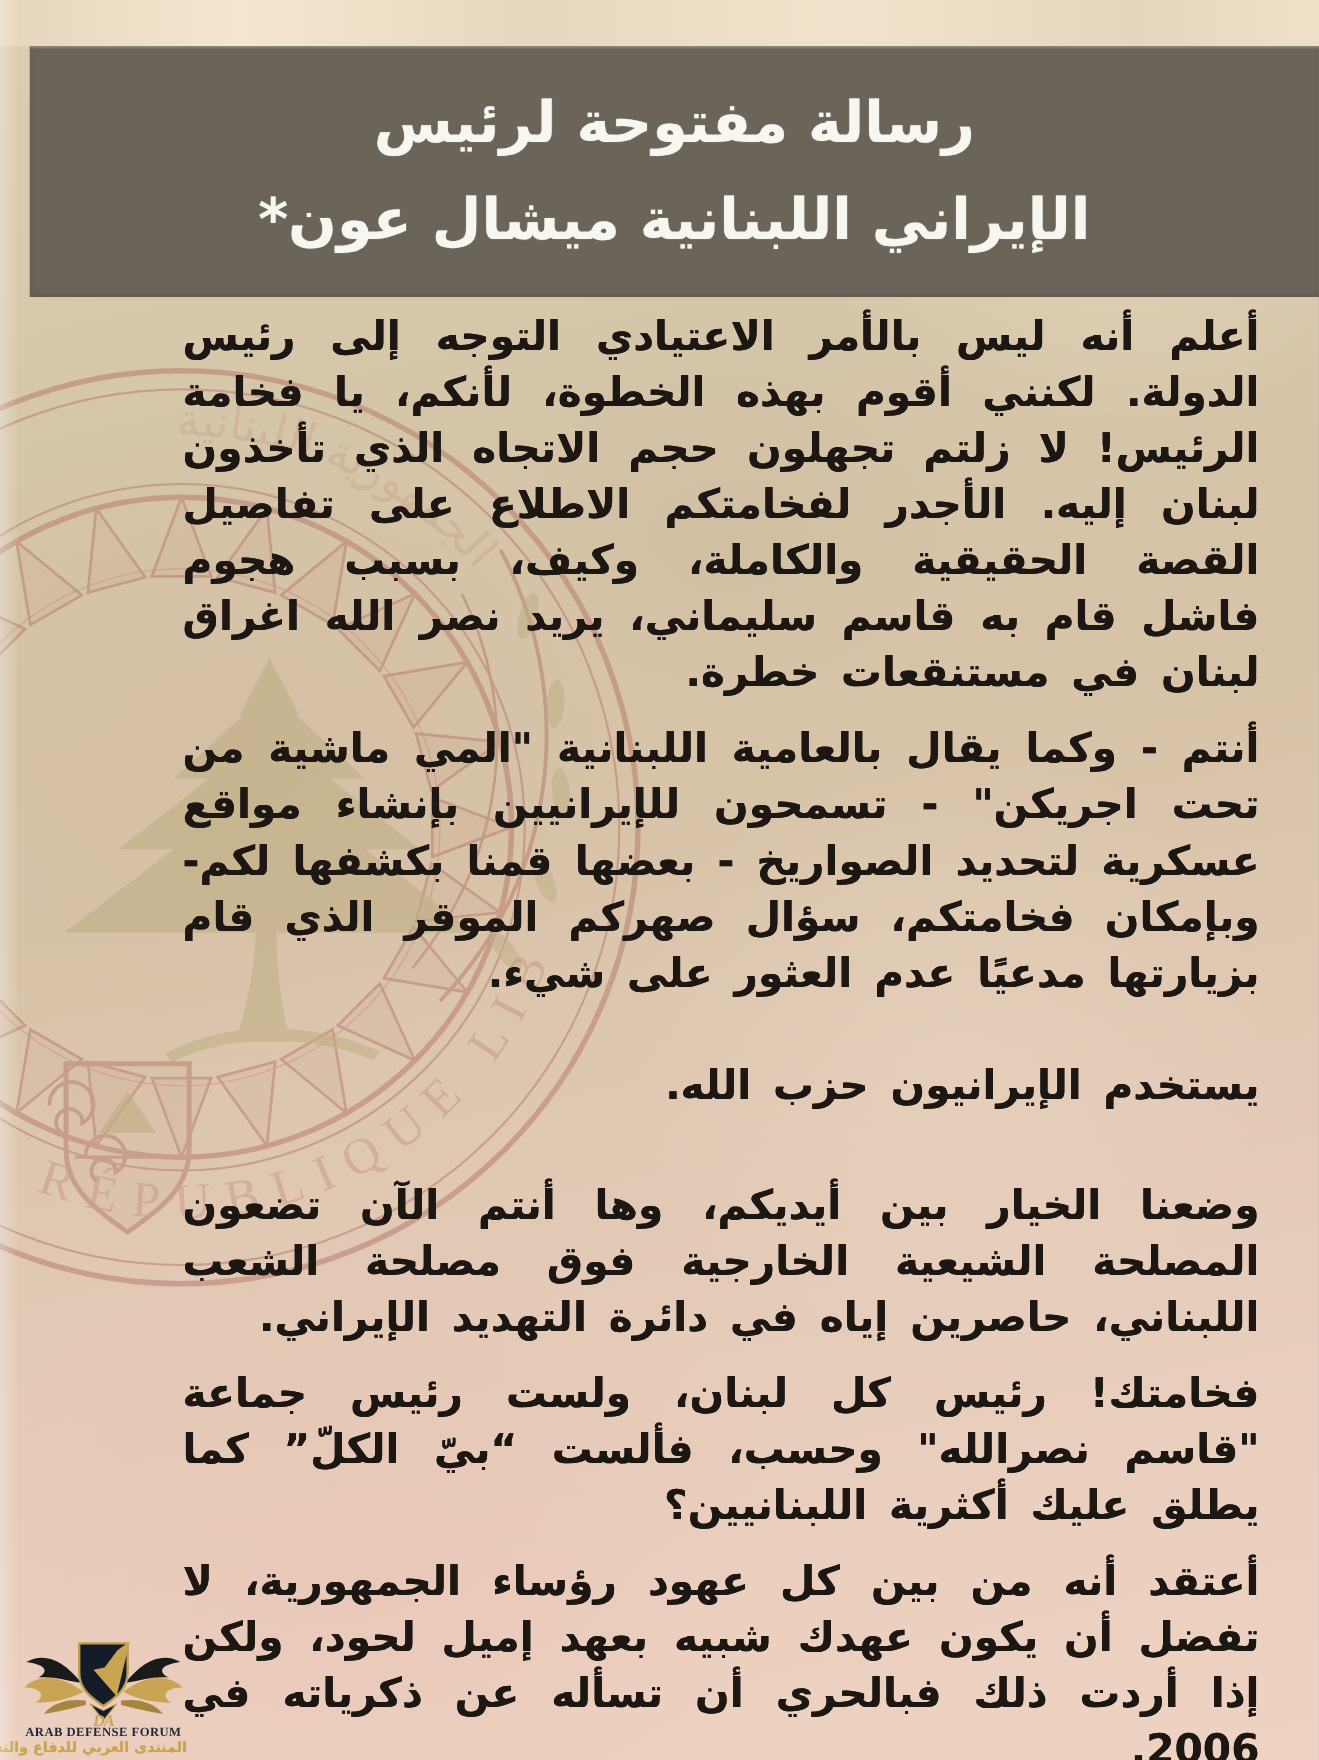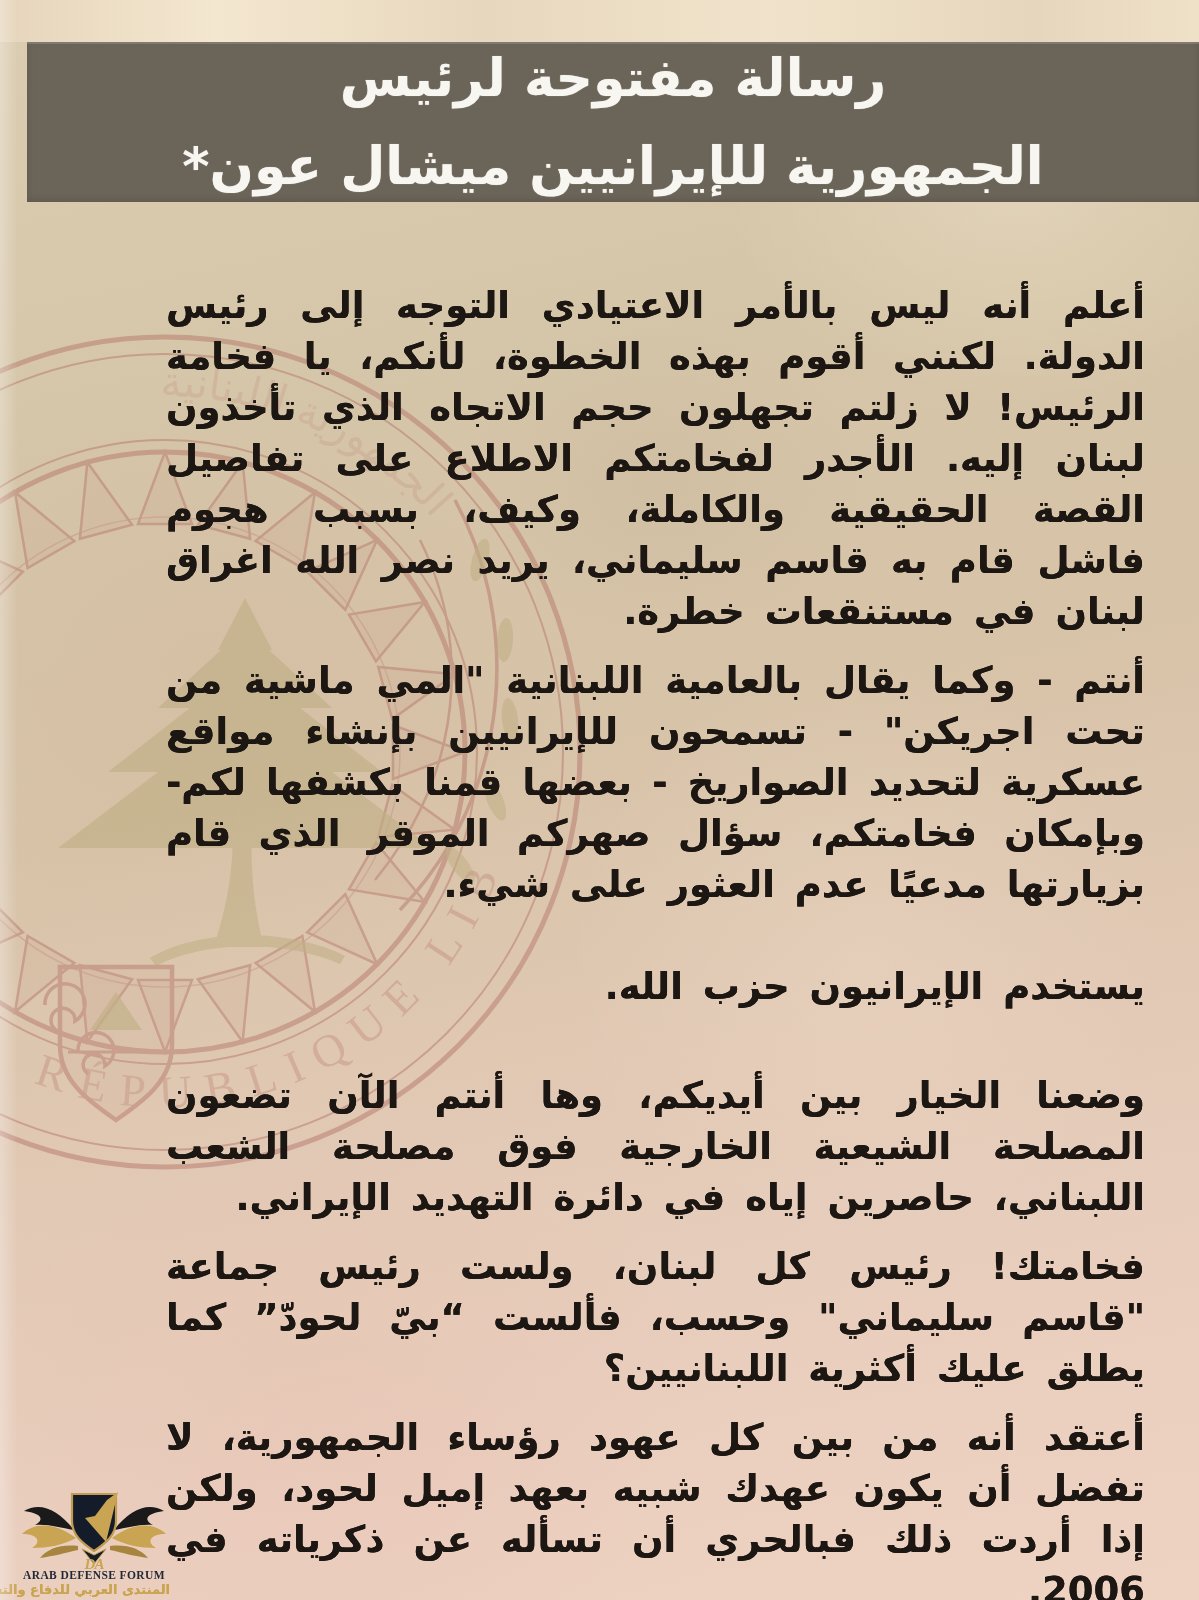--- a/index.html
+++ b/index.html
@@ -17,21 +17,21 @@
       radial-gradient(560px 430px at 28% 90%, rgba(233,165,152,.14), transparent 72%),
       radial-gradient(300px 220px at 55% 30%, rgba(120,100,70,.06), transparent 70%);
   }
   .edge-light{position:absolute;left:0;top:0;width:18px;height:100%;z-index:4;pointer-events:none;
     background:linear-gradient(90deg,rgba(255,255,255,.30),rgba(255,255,255,0));}
   .top-strip{
     position:absolute;top:0;left:0;width:100%;height:42px;z-index:1;
     background:linear-gradient(90deg,#e6d5bc,#f4e7cf 18%,#e8d7bf 40%,#f1e3cb 64%,#e7d6be 86%,#efe0c8);
   }
   .banner{
-    position:absolute;top:42px;left:0;right:0;height:160px;z-index:2;
+    position:absolute;top:42px;left:0;right:0;height:228px;z-index:2;
     background:#6b6459;box-shadow:inset 0 2px 0 rgba(255,255,255,.16), inset 0 -2px 6px rgba(0,0,0,.12);
     color:#f8f6f0;display:flex;flex-direction:column;justify-content:center;align-items:center;
     direction:rtl;text-align:center;margin-left:27px;
   }
   .banner .t1,.banner .t2{font-weight:bold;font-size:52px;line-height:88px;letter-spacing:1px;
     text-shadow:0 0 1px rgba(255,255,255,.55);}
   .watermark{position:absolute;left:0;top:0;z-index:1;pointer-events:none;}
   .body-text{
     position:absolute;top:262px;right:36px;left:148px;z-index:2;
     direction:rtl;text-align:justify;text-align-last:right;
@@ -135,29 +135,29 @@
         <textPath href="#latinArc" startOffset="330">RÉPUBLIQUE LIBANAISE</textPath>
       </text>
       <text font-family="DejaVu Sans,sans-serif" font-size="42" letter-spacing="6" fill="#b5766a" opacity=".38">
         <textPath href="#arabicArc" startOffset="430">الجمهورية اللبنانية</textPath>
       </text>
     </g>
   </svg>
 
   <header class="banner">
     <div class="t1">رسالة مفتوحة لرئيس</div>
-    <div class="t2">الجمهورية للإيرانيين ميشال عون*</div>
+    <div class="t2">الإيراني اللبنانية ميشال عون*</div>
   </header>
 
   <main class="body-text">
     <p class="para">أعلم أنه ليس بالأمر الاعتيادي التوجه إلى رئيس الدولة. لكنني أقوم بهذه الخطوة، لأنكم، يا فخامة الرئيس! لا زلتم تجهلون حجم الاتجاه الذي تأخذون لبنان إليه. الأجدر لفخامتكم الاطلاع على تفاصيل القصة الحقيقية والكاملة، وكيف، بسبب هجوم فاشل قام به قاسم سليماني، يريد نصر الله اغراق لبنان في مستنقعات خطرة.</p>
     <p class="para">أنتم - وكما يقال بالعامية اللبنانية "المي ماشية من تحت اجريكن" - تسمحون للإيرانيين بإنشاء مواقع عسكرية لتحديد الصواريخ - بعضها قمنا بكشفها لكم- وبإمكان فخامتكم، سؤال صهركم الموقر الذي قام بزيارتها مدعيًا عدم العثور على شيء.</p>
     <p class="para gap-one-line">يستخدم الإيرانيون حزب الله.</p>
     <p class="para gap-block">وضعنا الخيار بين أيديكم، وها أنتم الآن تضعون المصلحة الشيعية الخارجية فوق مصلحة الشعب اللبناني، حاصرين إياه في دائرة التهديد الإيراني.</p>
-    <p class="para">فخامتك! رئيس كل لبنان، ولست رئيس جماعة "قاسم سليماني" وحسب، فألست “بيّ لحودّ” كما يطلق عليك أكثرية اللبنانيين؟</p>
+    <p class="para">فخامتك! رئيس كل لبنان، ولست رئيس جماعة "قاسم نصرالله" وحسب، فألست “بيّ الكلّ” كما يطلق عليك أكثرية اللبنانيين؟</p>
     <p class="para">أعتقد أنه من بين كل عهود رؤساء الجمهورية، لا تفضل أن يكون عهدك شبيه بعهد إميل لحود، ولكن إذا أردت ذلك فبالحري أن تسأله عن ذكرياته في 2006.</p>
   </main>
 
 
   <div class="logo">
     <svg width="146" height="80" viewBox="0 0 146 80">
       <defs>
         <g id="wingL">
           <path d="M53,40 C36,18 18,12 3,21 C19,23 25,29 14,35 C29,34 39,38 53,40 Z" fill="#1a1a1a"></path>
           <path d="M55,48 C34,32 13,32 1,44 C17,44 21,52 11,58 C27,58 42,55 55,48 Z" fill="#c9a553"></path>

